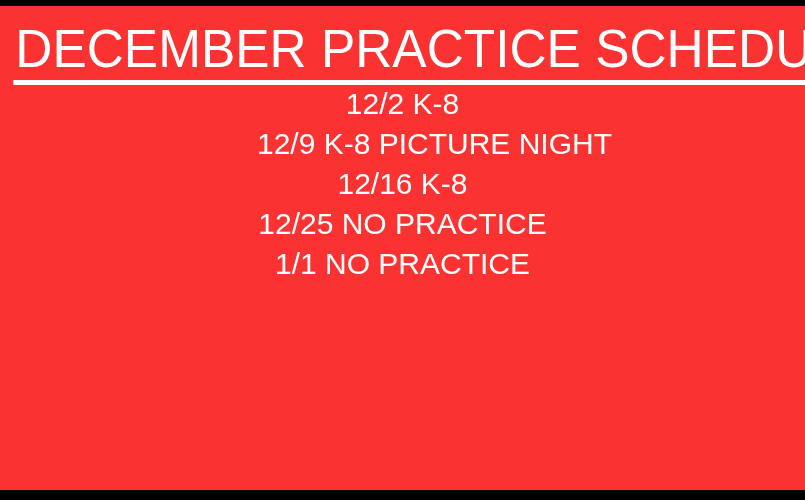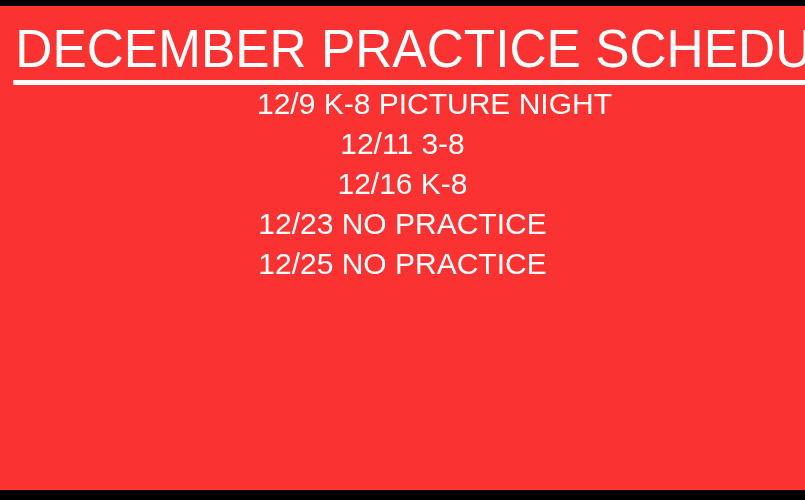--- a/index.html
+++ b/index.html
@@ -100,34 +100,34 @@
 
   <div id="bar-top" style="background: rgb(0, 0, 0);"></div>
 
   <div id="poster" style="background: rgb(250, 50, 50);">
 
     <div id="title-block">
       <span id="title" style="color: rgb(255, 255, 255); border-bottom-color: rgb(255, 255, 255);">DECEMBER PRACTICE SCHEDULE</span>
     </div>
 
     <ul id="schedule-list">
+      <li class="schedule-line" style="color: rgb(255, 255, 255);">
+        <span>12/2 K-8</span>
+      </li>
       <li class="schedule-line" style="color: rgb(255, 255, 255); margin-left: 32px;">
         <span>12/9 K-8 PICTURE NIGHT</span>
       </li>
       <li class="schedule-line" style="color: rgb(255, 255, 255);">
-        <span>12/11 3-8</span>
-      </li>
-      <li class="schedule-line" style="color: rgb(255, 255, 255);">
         <span>12/16 K-8</span>
-      </li>
-      <li class="schedule-line" style="color: rgb(255, 255, 255);">
-        <span>12/23 NO PRACTICE</span>
       </li>
       <li class="schedule-line" style="color: #ffffff;">
         <span>12/25 NO PRACTICE</span>
+      </li>
+      <li class="schedule-line" style="color: rgb(255, 255, 255);">
+        <span>1/1 NO PRACTICE</span>
       </li>
     </ul>
 
   </div>
 
   <div id="bar-bottom" style="background: rgb(0, 0, 0);"></div>
 
 </div>
 
 </body></html>

